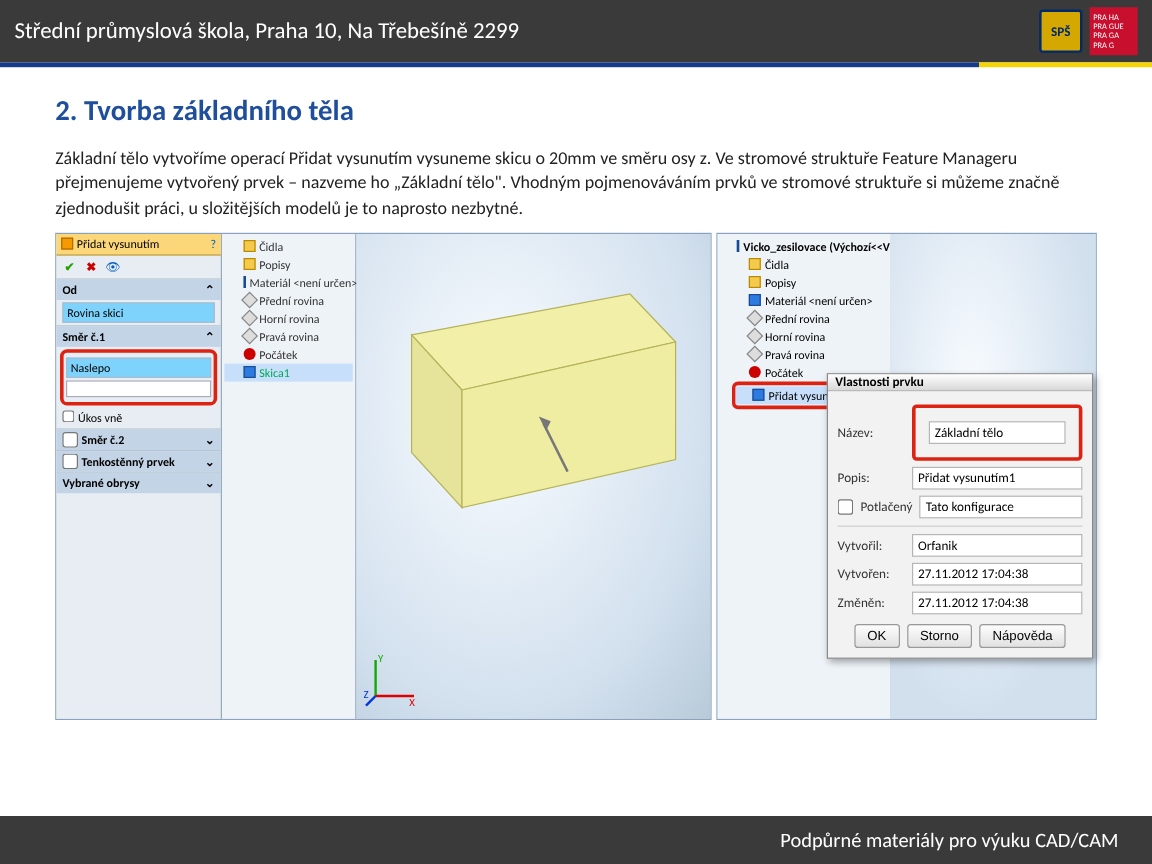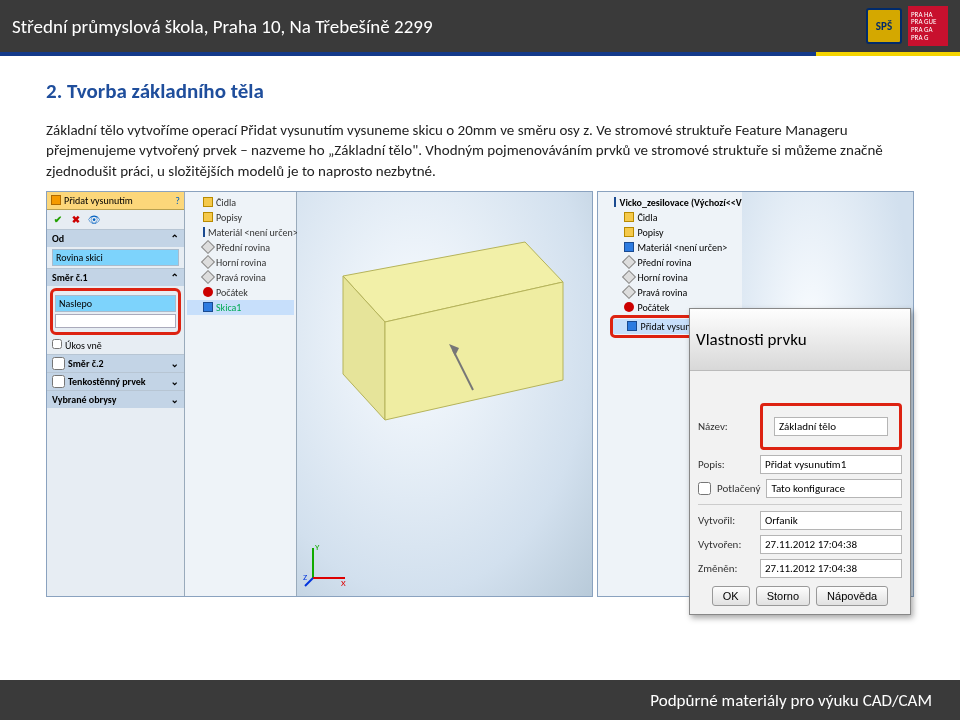--- a/index.html
+++ b/index.html
@@ -6,21 +6,21 @@
   body { font-family: "Calibri", Arial, sans-serif; width: 960px; height: 720px; background: #fff; position: relative; overflow: hidden; }
   
   .header-bar { background: #3a3a3a; color: #fff; height: 52px; display: flex; align-items: center; padding: 0 12px; justify-content: space-between; }
   .header-bar h1 { font-size: 19px; font-weight: 400; }
   .header-logos { display: flex; gap: 6px; align-items: center; }
   .logo-sps { width: 36px; height: 36px; background: #d4a800; border-radius: 3px; display: flex; align-items: center; justify-content: center; color: #002a6b; font-weight: bold; font-size: 11px; border: 2px solid #002a6b; }
   .logo-praha { width: 40px; height: 40px; background: #c8102e; color: #fff; font-size: 7px; line-height: 1.1; padding: 3px; display: flex; flex-direction: column; justify-content: center; }
   .header-stripe { height: 4px; background: linear-gradient(90deg, #143a8a 0%, #143a8a 85%, #f5d400 85%, #f5d400 100%); }
   
   .content { padding: 22px 46px 0 46px; }
-  .section-title { color: #1f4e9c; font-size: 21px; font-weight: bold; margin-bottom: 16px; }
+  .section-title { color: #1f4e9c; font-size: 24px; font-weight: bold; margin-bottom: 16px; }
   .body-text { font-size: 15px; color: #222; line-height: 1.35; margin-bottom: 10px; }
   
   .screenshot-row { display: flex; gap: 4px; margin-top: 4px; height: 406px; position: relative; }
   
   
   .sw-left { width: 550px; background: linear-gradient(180deg, #d7e4f0 0%, #c0d3e8 100%); border: 1px solid #8aa2bf; position: relative; font-size: 10px; display: flex; }
   .sw-propmgr { width: 138px; background: #e7edf3; border-right: 1px solid #9ab; display: flex; flex-direction: column; }
   .pm-title { background: #fcd77a; font-size: 10px; padding: 2px 4px; border-bottom: 1px solid #b8a050; display:flex; gap:3px; align-items:center;}
   .pm-title .orange-sq { width:10px;height:10px;background:#f59a00;border:1px solid #b06a00;}
   .pm-ok-row { padding: 3px 4px; display:flex; gap:4px; }
@@ -51,22 +51,22 @@
   
   
   .sw-right { width: 318px; background: linear-gradient(180deg, #d5e2ee 0%, #b8cad9 100%); border:1px solid #8aa2bf; position:relative; font-size:10px; display:flex; }
   .sw-right-tree { width:144px; background:#eef3f8; padding:3px 12px; }
   .sw-right-tree .ti { padding:1px 0 1px 14px; white-space:nowrap; display:flex; gap:3px; align-items:center; font-size:10px;}
   .sel2 { background:#c7dffb; }
   .redbox2 { border:3px solid #d21; border-radius:5px; padding:1px 0;}
   .vp-right { flex:1; position:relative; background: radial-gradient(ellipse at 40% 35%, #f9fcff 0%, #d2e0ee 70%); }
   
   .prop-dialog { position:absolute; right:2px; top:116px; width:222px; background:#f2f2f2; border:1px solid #888; font-size:11px; box-shadow:2px 3px 6px rgba(0,0,0,0.35); }
-  .prop-dialog .titlebar { background: linear-gradient(180deg,#fefefe,#d8d8d8); padding:20px 6px; font-size:17px; border-bottom:1px solid #bbb;}
-  .prop-body { padding:6px 8px 8px 8px;margin-top:21px; }
+  .prop-dialog .titlebar { background: linear-gradient(180deg,#fefefe,#d8d8d8); padding:0 6px; font-size:11px; border-bottom:1px solid #bbb;font-weight:bold;}
+  .prop-body { padding:6px 8px 8px 8px; }
   .prop-row { display:flex; align-items:center; margin:5px 0; gap:6px;}
   .prop-row label { width:56px; font-size:11px; color:#333;}
   .prop-row .val { background:#fff; border:1px solid #b5b5b5; padding:2px 4px; flex:1; font-size:11px; min-height:16px;}
   .redbox3 { border:3px solid #d21; border-radius:4px; padding:11px;}
   .prop-sep { border-top:1px solid #ccc; margin:6px 0; }
   .prop-btns { display:flex; gap:6px; justify-content:center; margin-top:8px;}
   .prop-btns button { background:linear-gradient(180deg,#fdfdfd,#e1e1e1); border:1px solid #999; border-radius:3px; padding:3px 10px; font-size:11px;}
   
   .footer-bar { position:absolute; left:0; right:0; bottom:0; height:40px; background:#3a3a3a; color:#fff; display:flex; align-items:center; justify-content:flex-end; padding:0 28px; font-size:17px;}
 </style>

